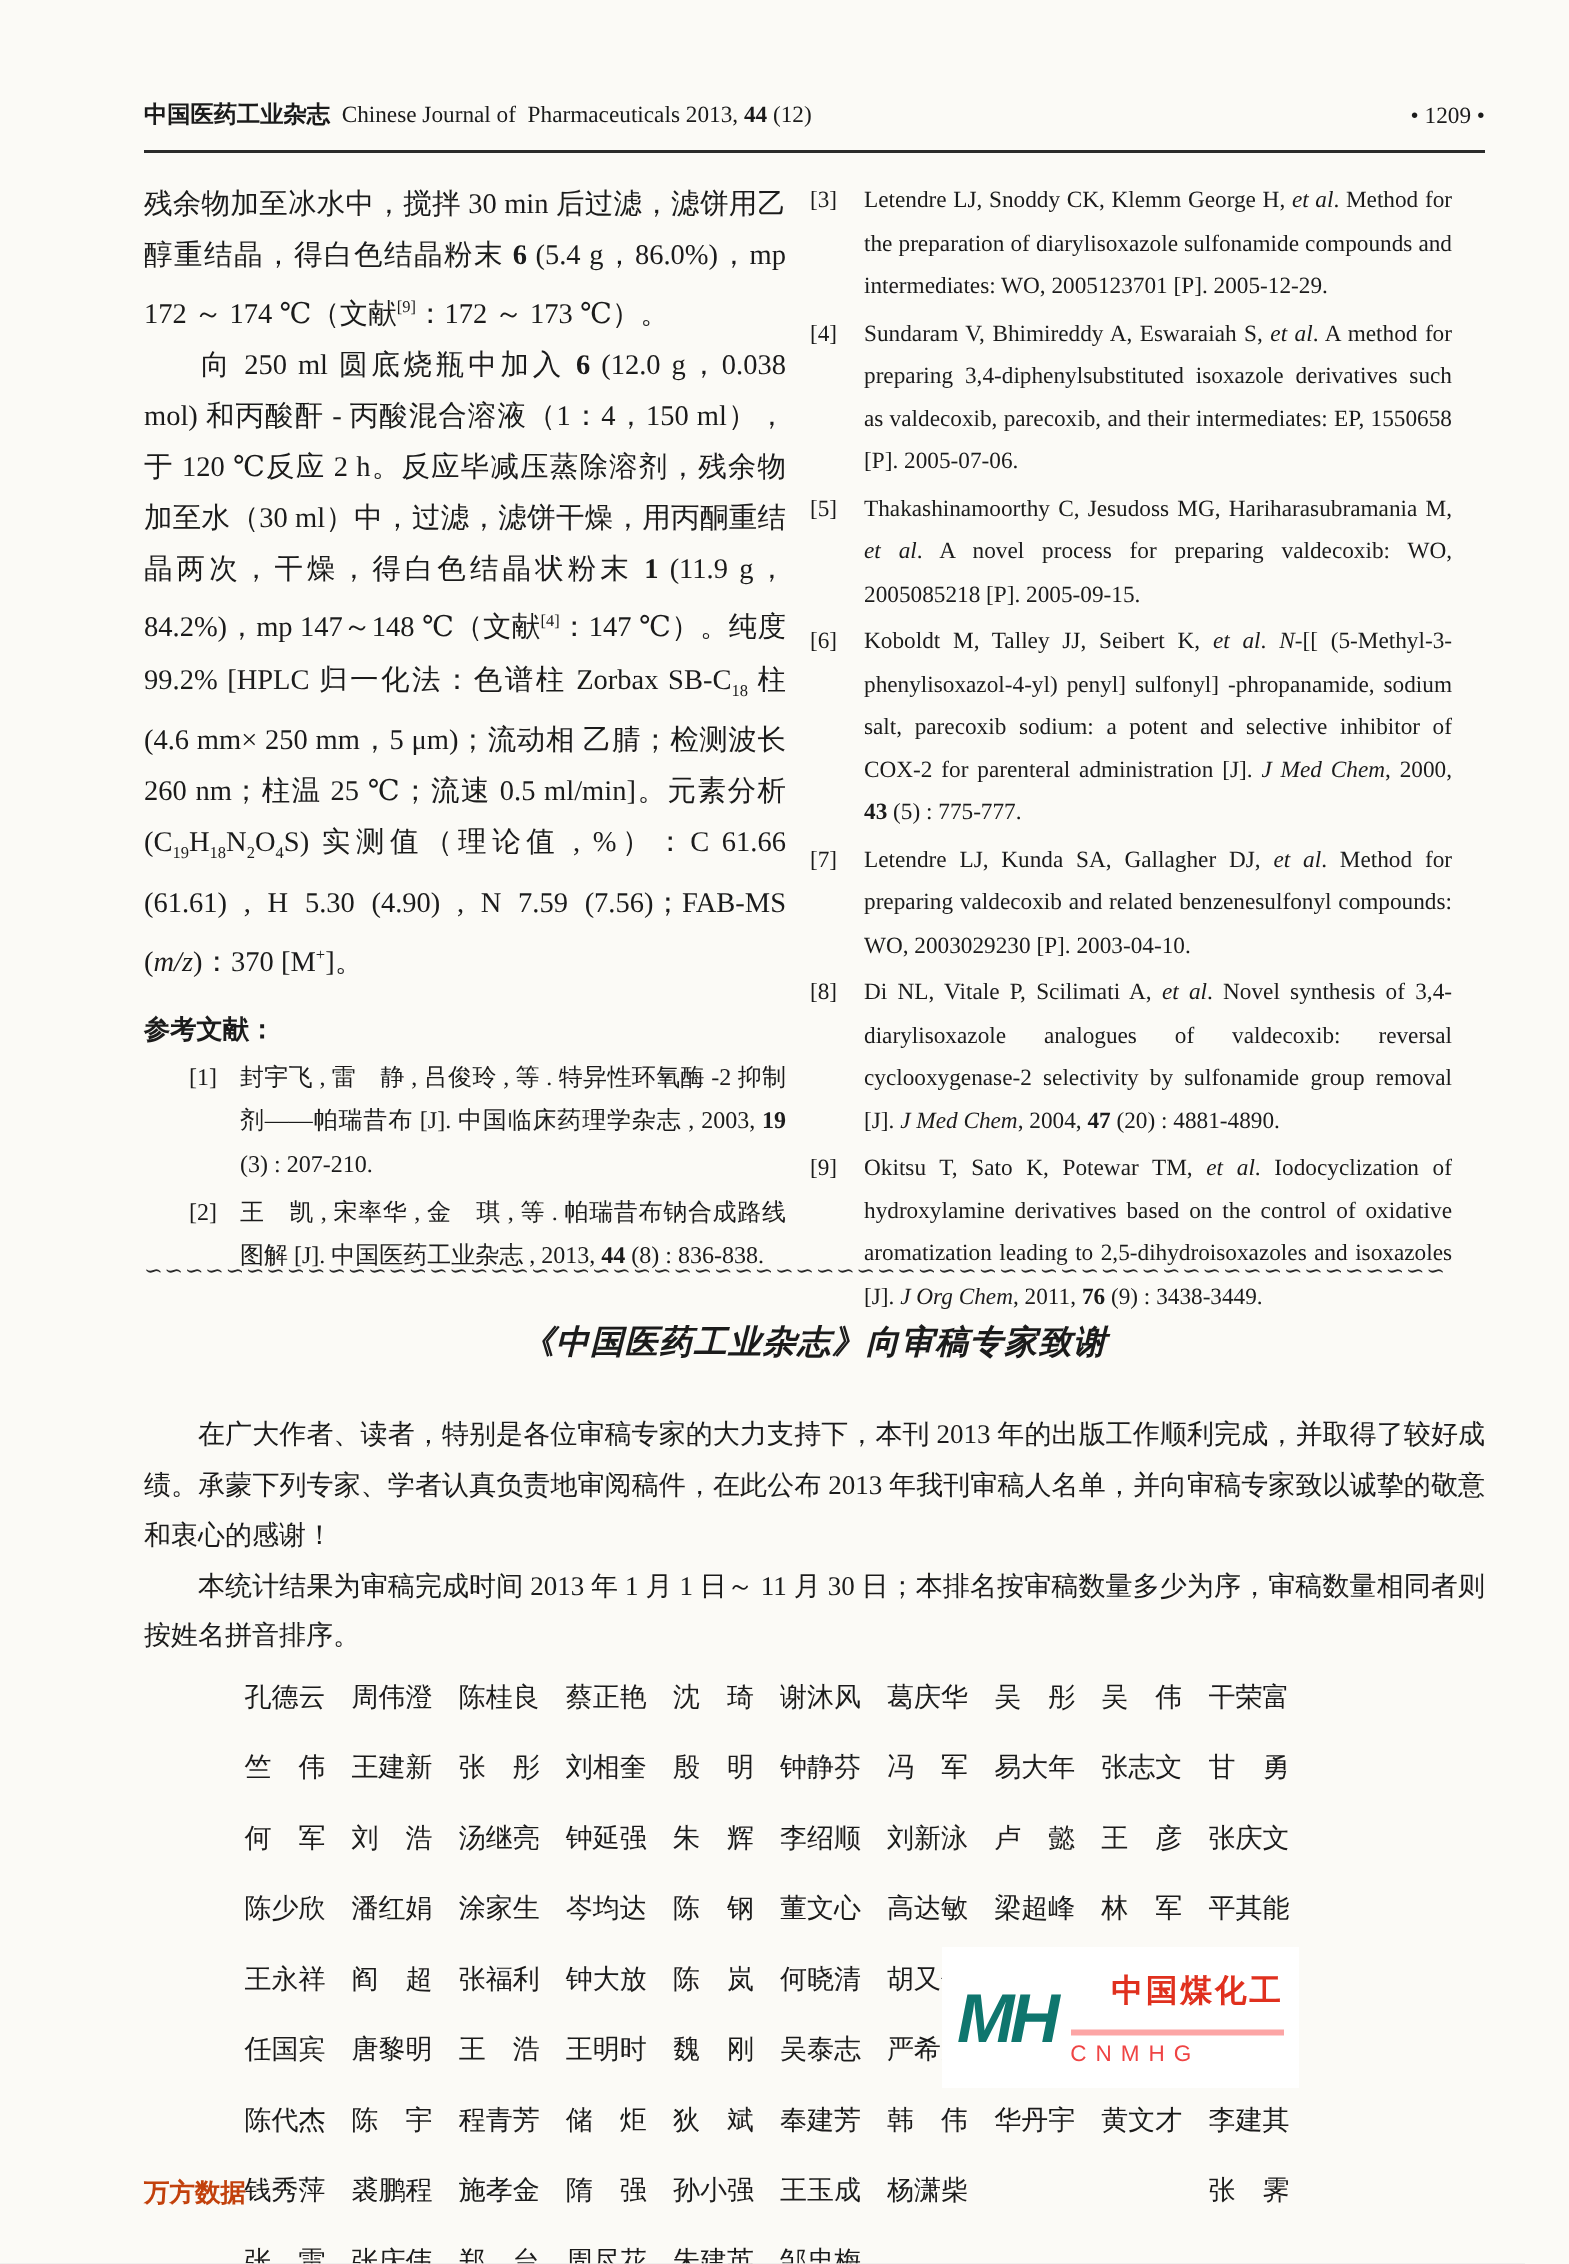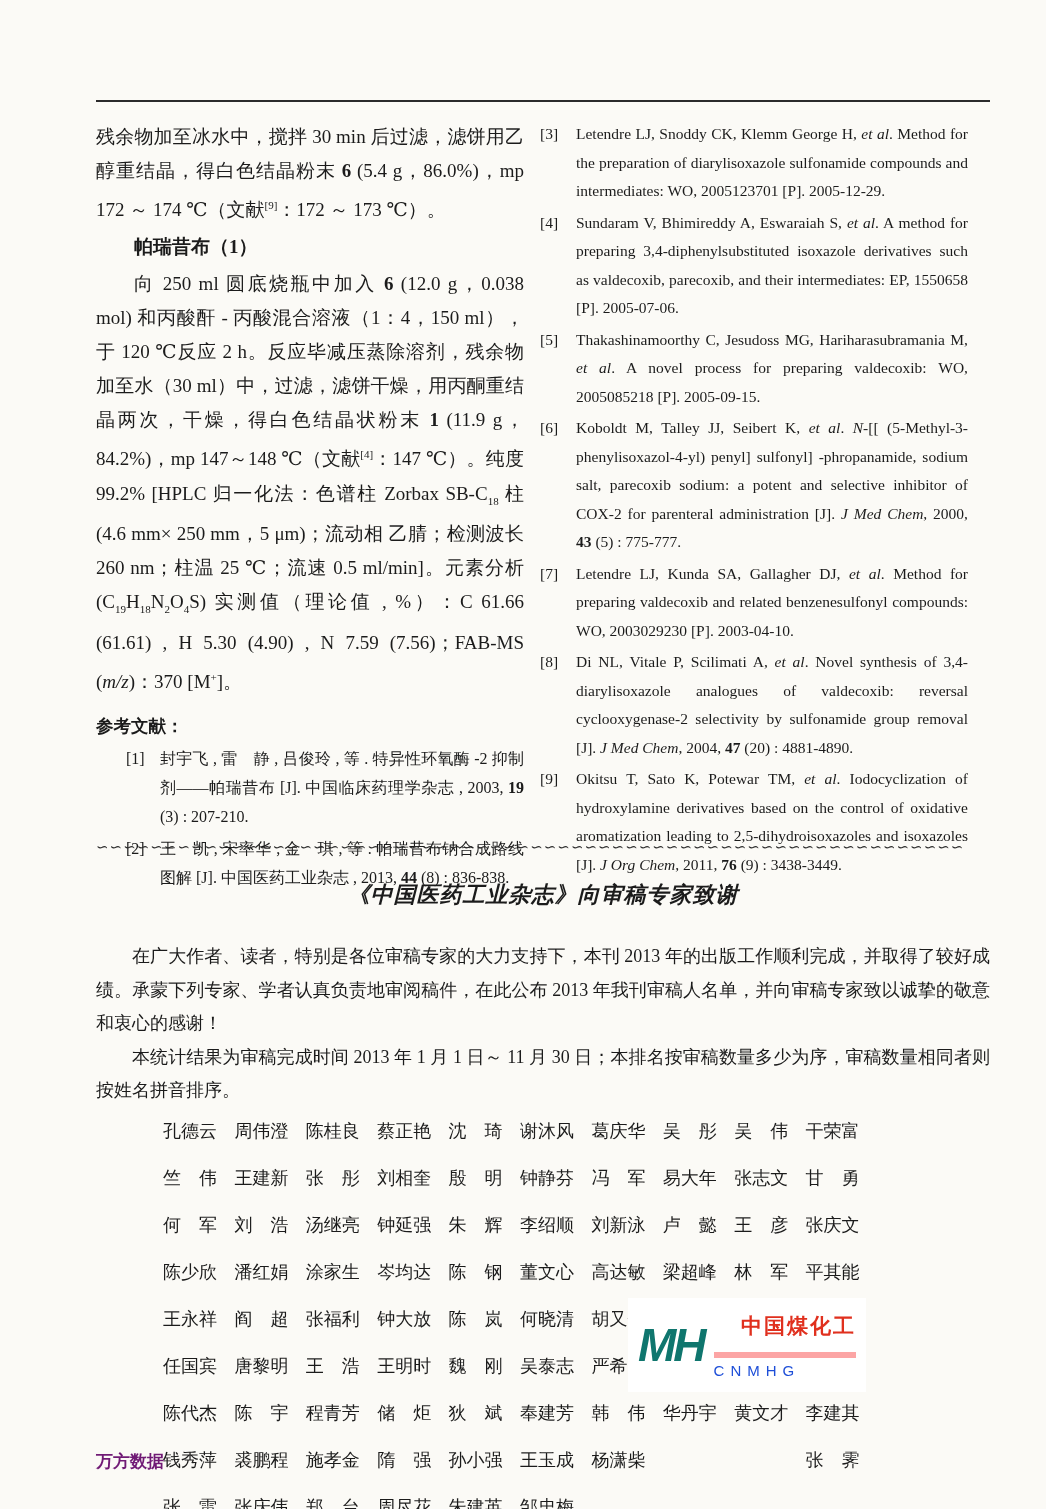--- a/index.html
+++ b/index.html
@@ -54,37 +54,40 @@
     background:#ffffff; display:flex; align-items:center; gap:10px;
     padding:4px 10px; box-sizing:border-box; z-index:5;
   }
   .wm-logo{
     color:#0f766e; font-weight:900; font-size:46px; line-height:1;
     font-family:"Liberation Sans","DejaVu Sans",sans-serif; font-style:italic; letter-spacing:-3px;
   }
   .wm-text{flex:1;}
   .wm-cn{color:#e0301e; font-size:21px; font-weight:bold; letter-spacing:2px;
     font-family:"Liberation Sans","DejaVu Sans",sans-serif;text-align:right;}
-  .wm-en{color:#1d4ed8; font-size:15px; letter-spacing:6px; margin-top:12px; padding-top:4px;
-    border-top:6px solid #fca5a5; font-family:"Liberation Sans","DejaVu Sans",sans-serif;}
-  
-  .wanfang{position:absolute; left:96px; top:1450px; font-size:17px; font-weight:bold; color:#701a75;}
+  .wm-en{color:#ef4444; font-size:15px; letter-spacing:6px; margin-top:12px; padding-top:4px;
+    border-top:4px solid #fca5a5; font-family:"Liberation Sans","DejaVu Sans",sans-serif;}
+  
+  .wanfang{position:absolute; left:96px; top:1450px; font-size:17px; font-weight:bold; color:#c2410c;}
 </style>
 </head>
 <body>
 
 <div class="page">
 
+  <header class="page-header">
+    <div><b>中国医药工业杂志</b>&nbsp;&nbsp;Chinese Journal of&nbsp; Pharmaceuticals 2013, <b>44</b> (12)</div>
+    <div>• 1209 •</div>
+  </header>
   <div class="header-rule"></div>
 
   <div class="columns">
 
     <div class="col col-left">
       <p class="body-para">残余物加至冰水中，搅拌 30 min 后过滤，滤饼用乙醇重结晶，得白色结晶粉末 <b>6</b> (5.4 g，86.0%)，mp 172 ～ 174 ℃（文献<sup>[9]</sup>：172 ～ 173 ℃）。</p>
-      <h3 class="sub-heading">帕瑞昔布（<b>1</b>）</h3>
       <p class="body-para indent">向 250 ml 圆底烧瓶中加入 <b>6</b> (12.0 g，0.038 mol) 和丙酸酐 - 丙酸混合溶液（1：4，150 ml），于 120 ℃反应 2 h。反应毕减压蒸除溶剂，残余物加至水（30 ml）中，过滤，滤饼干燥，用丙酮重结晶两次，干燥，得白色结晶状粉末 <b>1</b> (11.9 g，84.2%)，mp 147～148 ℃（文献<sup>[4]</sup>：147 ℃）。纯度 99.2% [HPLC 归一化法：色谱柱 Zorbax SB-C<sub>18</sub> 柱 (4.6 mm× 250 mm，5 μm)；流动相 乙腈；检测波长 260 nm；柱温 25 ℃；流速 0.5 ml/min]。元素分析 (C<sub>19</sub>H<sub>18</sub>N<sub>2</sub>O<sub>4</sub>S) 实测值（理论值 , %）：C 61.66 (61.61) , H 5.30 (4.90) , N 7.59 (7.56)；FAB-MS (<i>m/z</i>)：370 [M<sup>+</sup>]。</p>
       <h4 class="ref-heading">参考文献：</h4>
       <div class="ref-list cn">
         <div class="ref-item">
           <span class="ref-num">[1]</span>
           <span class="ref-text">封宇飞 , 雷　静 , 吕俊玲 , 等 . 特异性环氧酶 -2 抑制剂——帕瑞昔布 [J]. 中国临床药理学杂志 , 2003, <b>19</b> (3) : 207-210.</span>
         </div>
         <div class="ref-item">
           <span class="ref-num">[2]</span>
           <span class="ref-text">王　凯 , 宋率华 , 金　琪 , 等 . 帕瑞昔布钠合成路线图解 [J]. 中国医药工业杂志 , 2013, <b>44</b> (8) : 836-838.</span>

